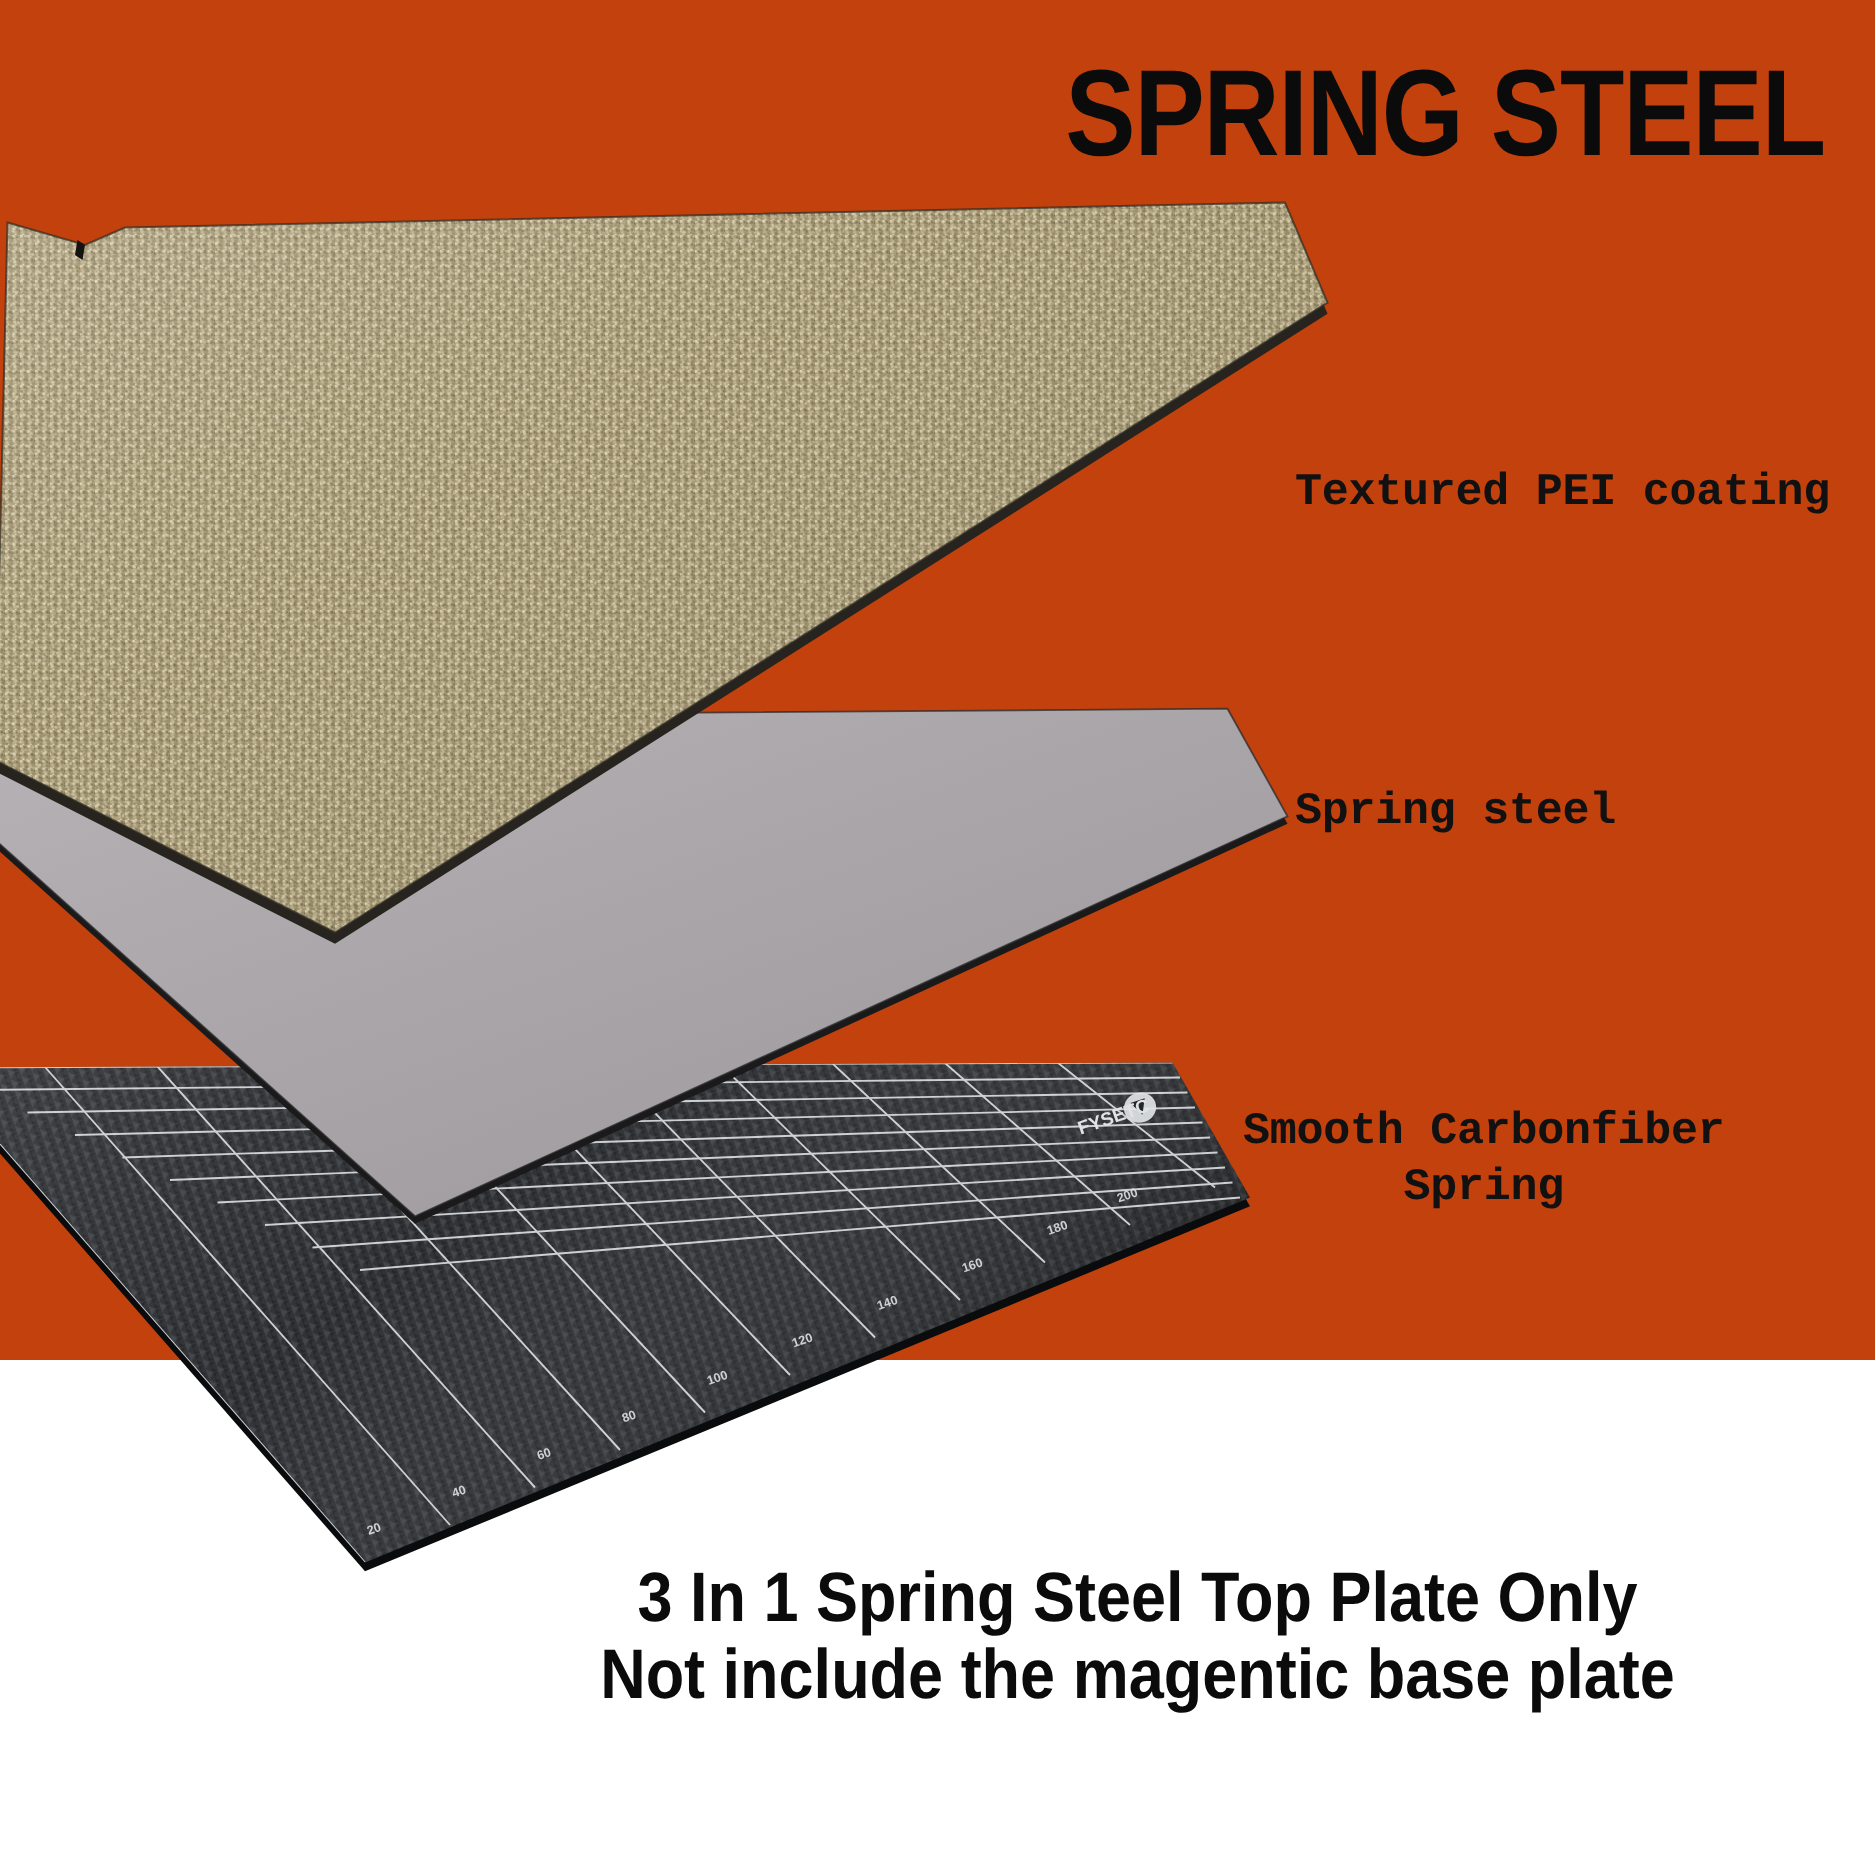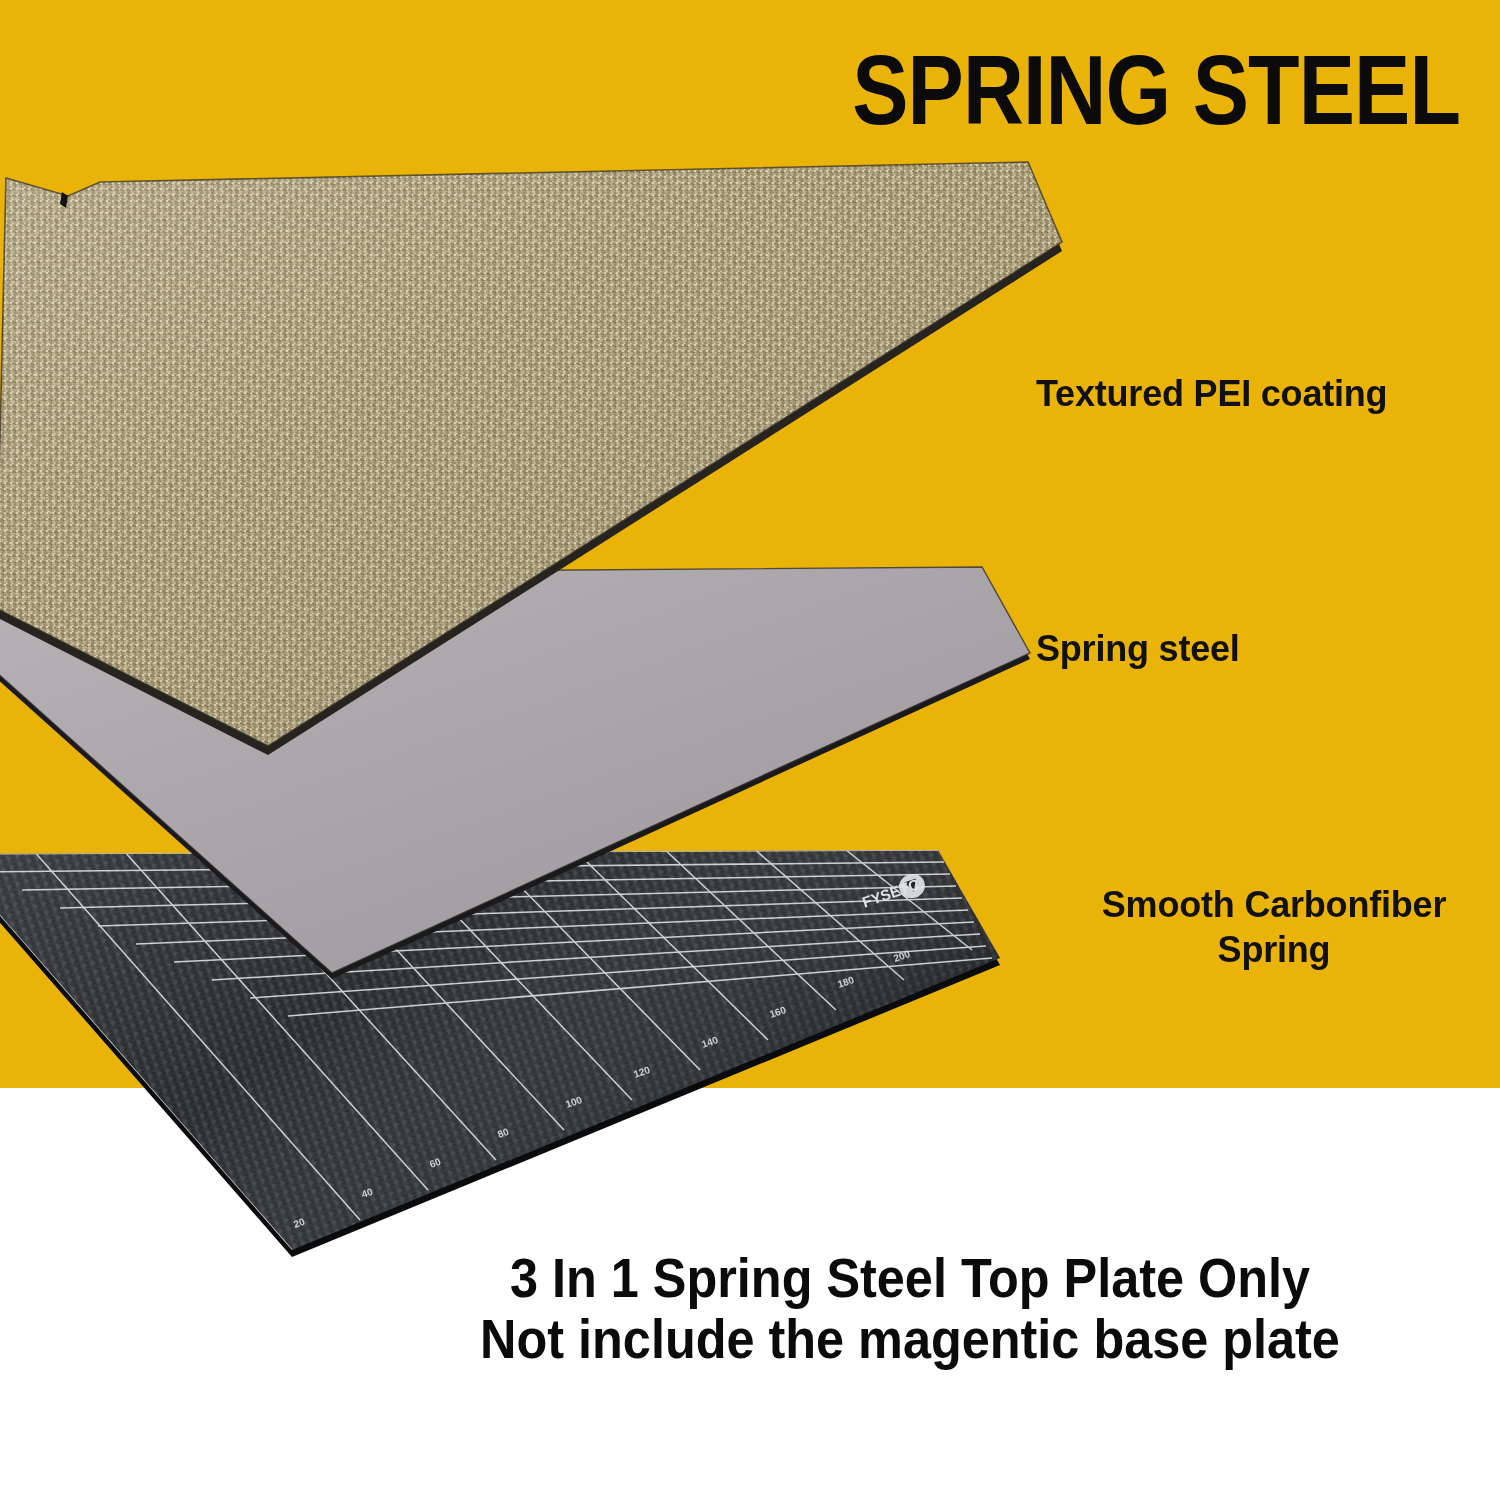--- a/index.html
+++ b/index.html
@@ -1,41 +1,41 @@
 <!DOCTYPE html>
 <html><head>
 <meta charset="utf-8">
 <style>
   html,body{margin:0;padding:0;background:#fff;}
   body{width:1500px;height:1500px;position:relative;overflow:hidden;
        font-family:"Liberation Sans","DejaVu Sans",sans-serif;}
 
-  #stage{position:absolute;inset:0;width:1500px;height:1088px;background:#eab308;}
+  #stage{position:absolute;inset:0;width:1500px;height:1088px;background:#c2410c;}
 
   
   .title{
     position:absolute; left:700px; top:38px; width:760px;
     text-align:right;
     font-family:"Liberation Sans Narrow","Liberation Sans",sans-serif;
     font-weight:700; font-size:98px; line-height:104px;
     letter-spacing:-1px; color:#0b0b0b;
     transform:scaleX(0.86); transform-origin:right center;
     white-space:nowrap;
   }
 
   
   .lbl{
     position:absolute;
-    font-family:Liberation Sans, sans-serif;
+    font-family:Liberation Mono, monospace;
     font-weight:700; color:#111;
     letter-spacing:-0.2px;
   }
   .lbl-1{ left:1036px; top:372px; font-size:36px; line-height:44px; white-space:nowrap;}
   .lbl-2{ left:1036px; top:627px; font-size:36px; line-height:44px; white-space:nowrap;}
-  .lbl-3{ left:1072px; top:882px; font-size:36px; line-height:45px;
+  .lbl-3{ left:985px; top:882px; font-size:36px; line-height:45px;
           width:404px; text-align:center;}
 
   
   .caption{
     position:absolute; left:330px; top:1247px; width:1160px;
     text-align:center; color:#0b0b0b;
     font-family:"Liberation Sans Narrow","Liberation Sans",sans-serif;
     font-weight:700; font-size:56px; line-height:61px;
     transform:scaleX(0.9); transform-origin:center center;
   }

